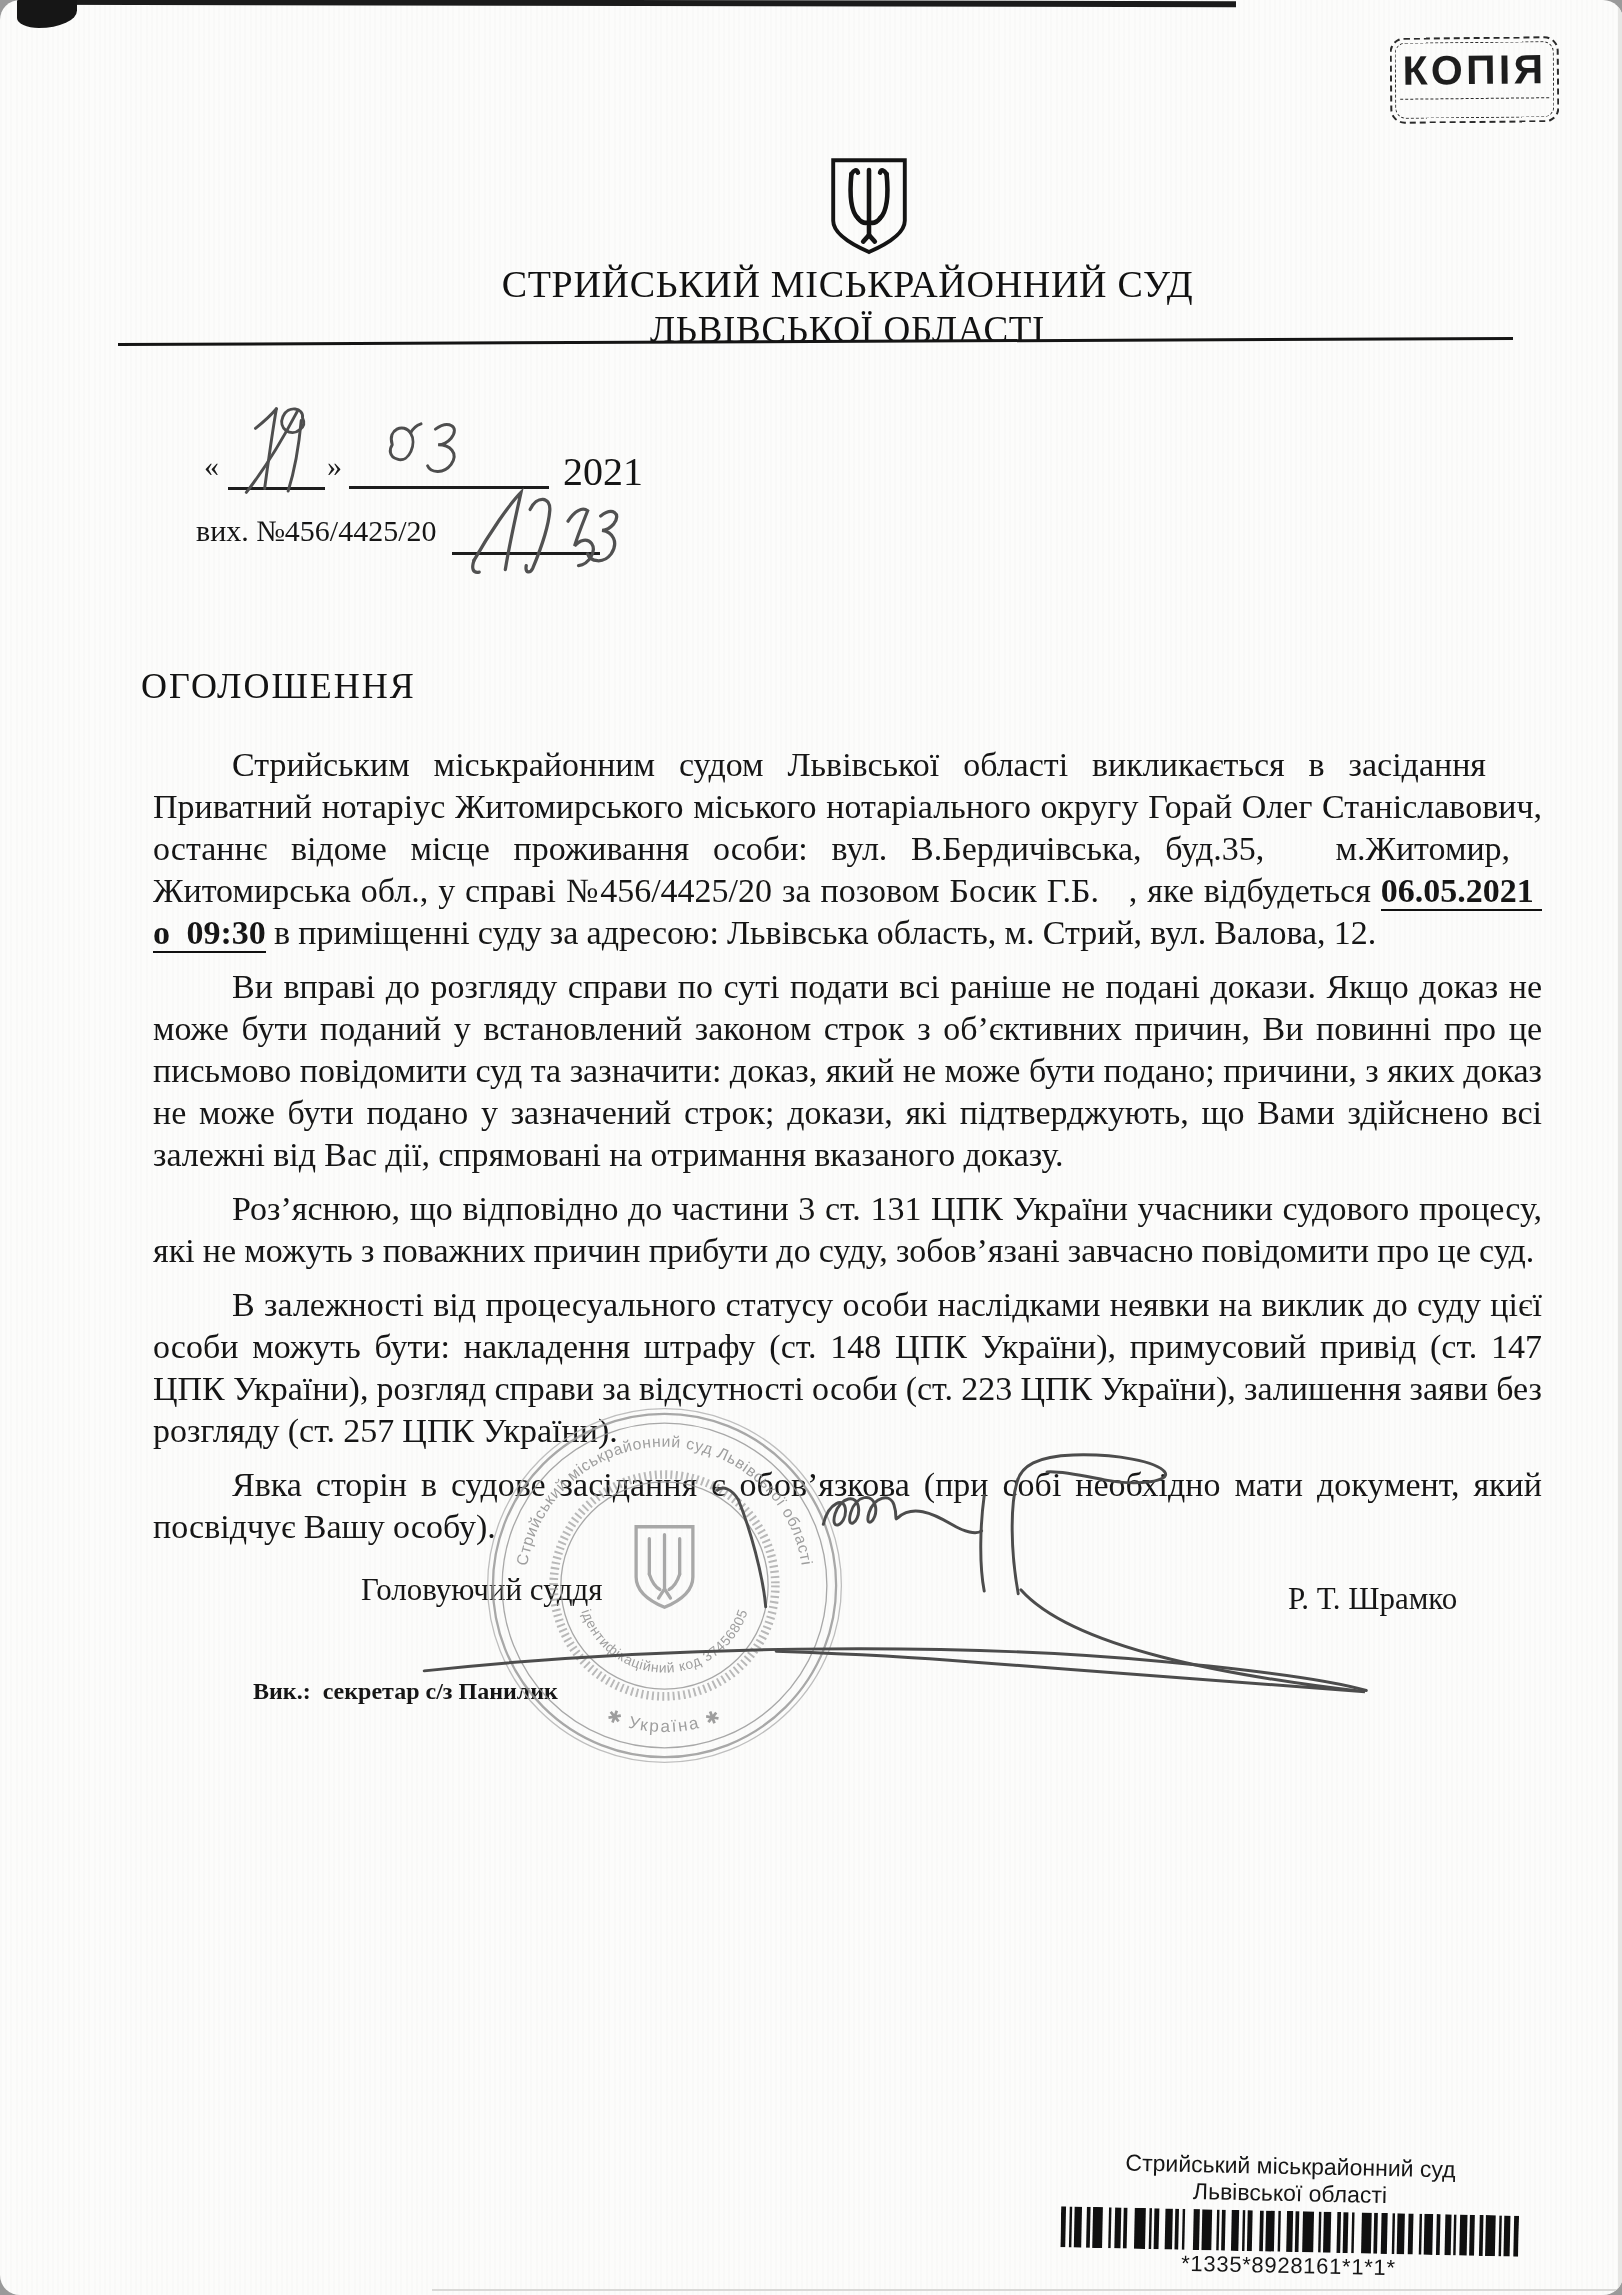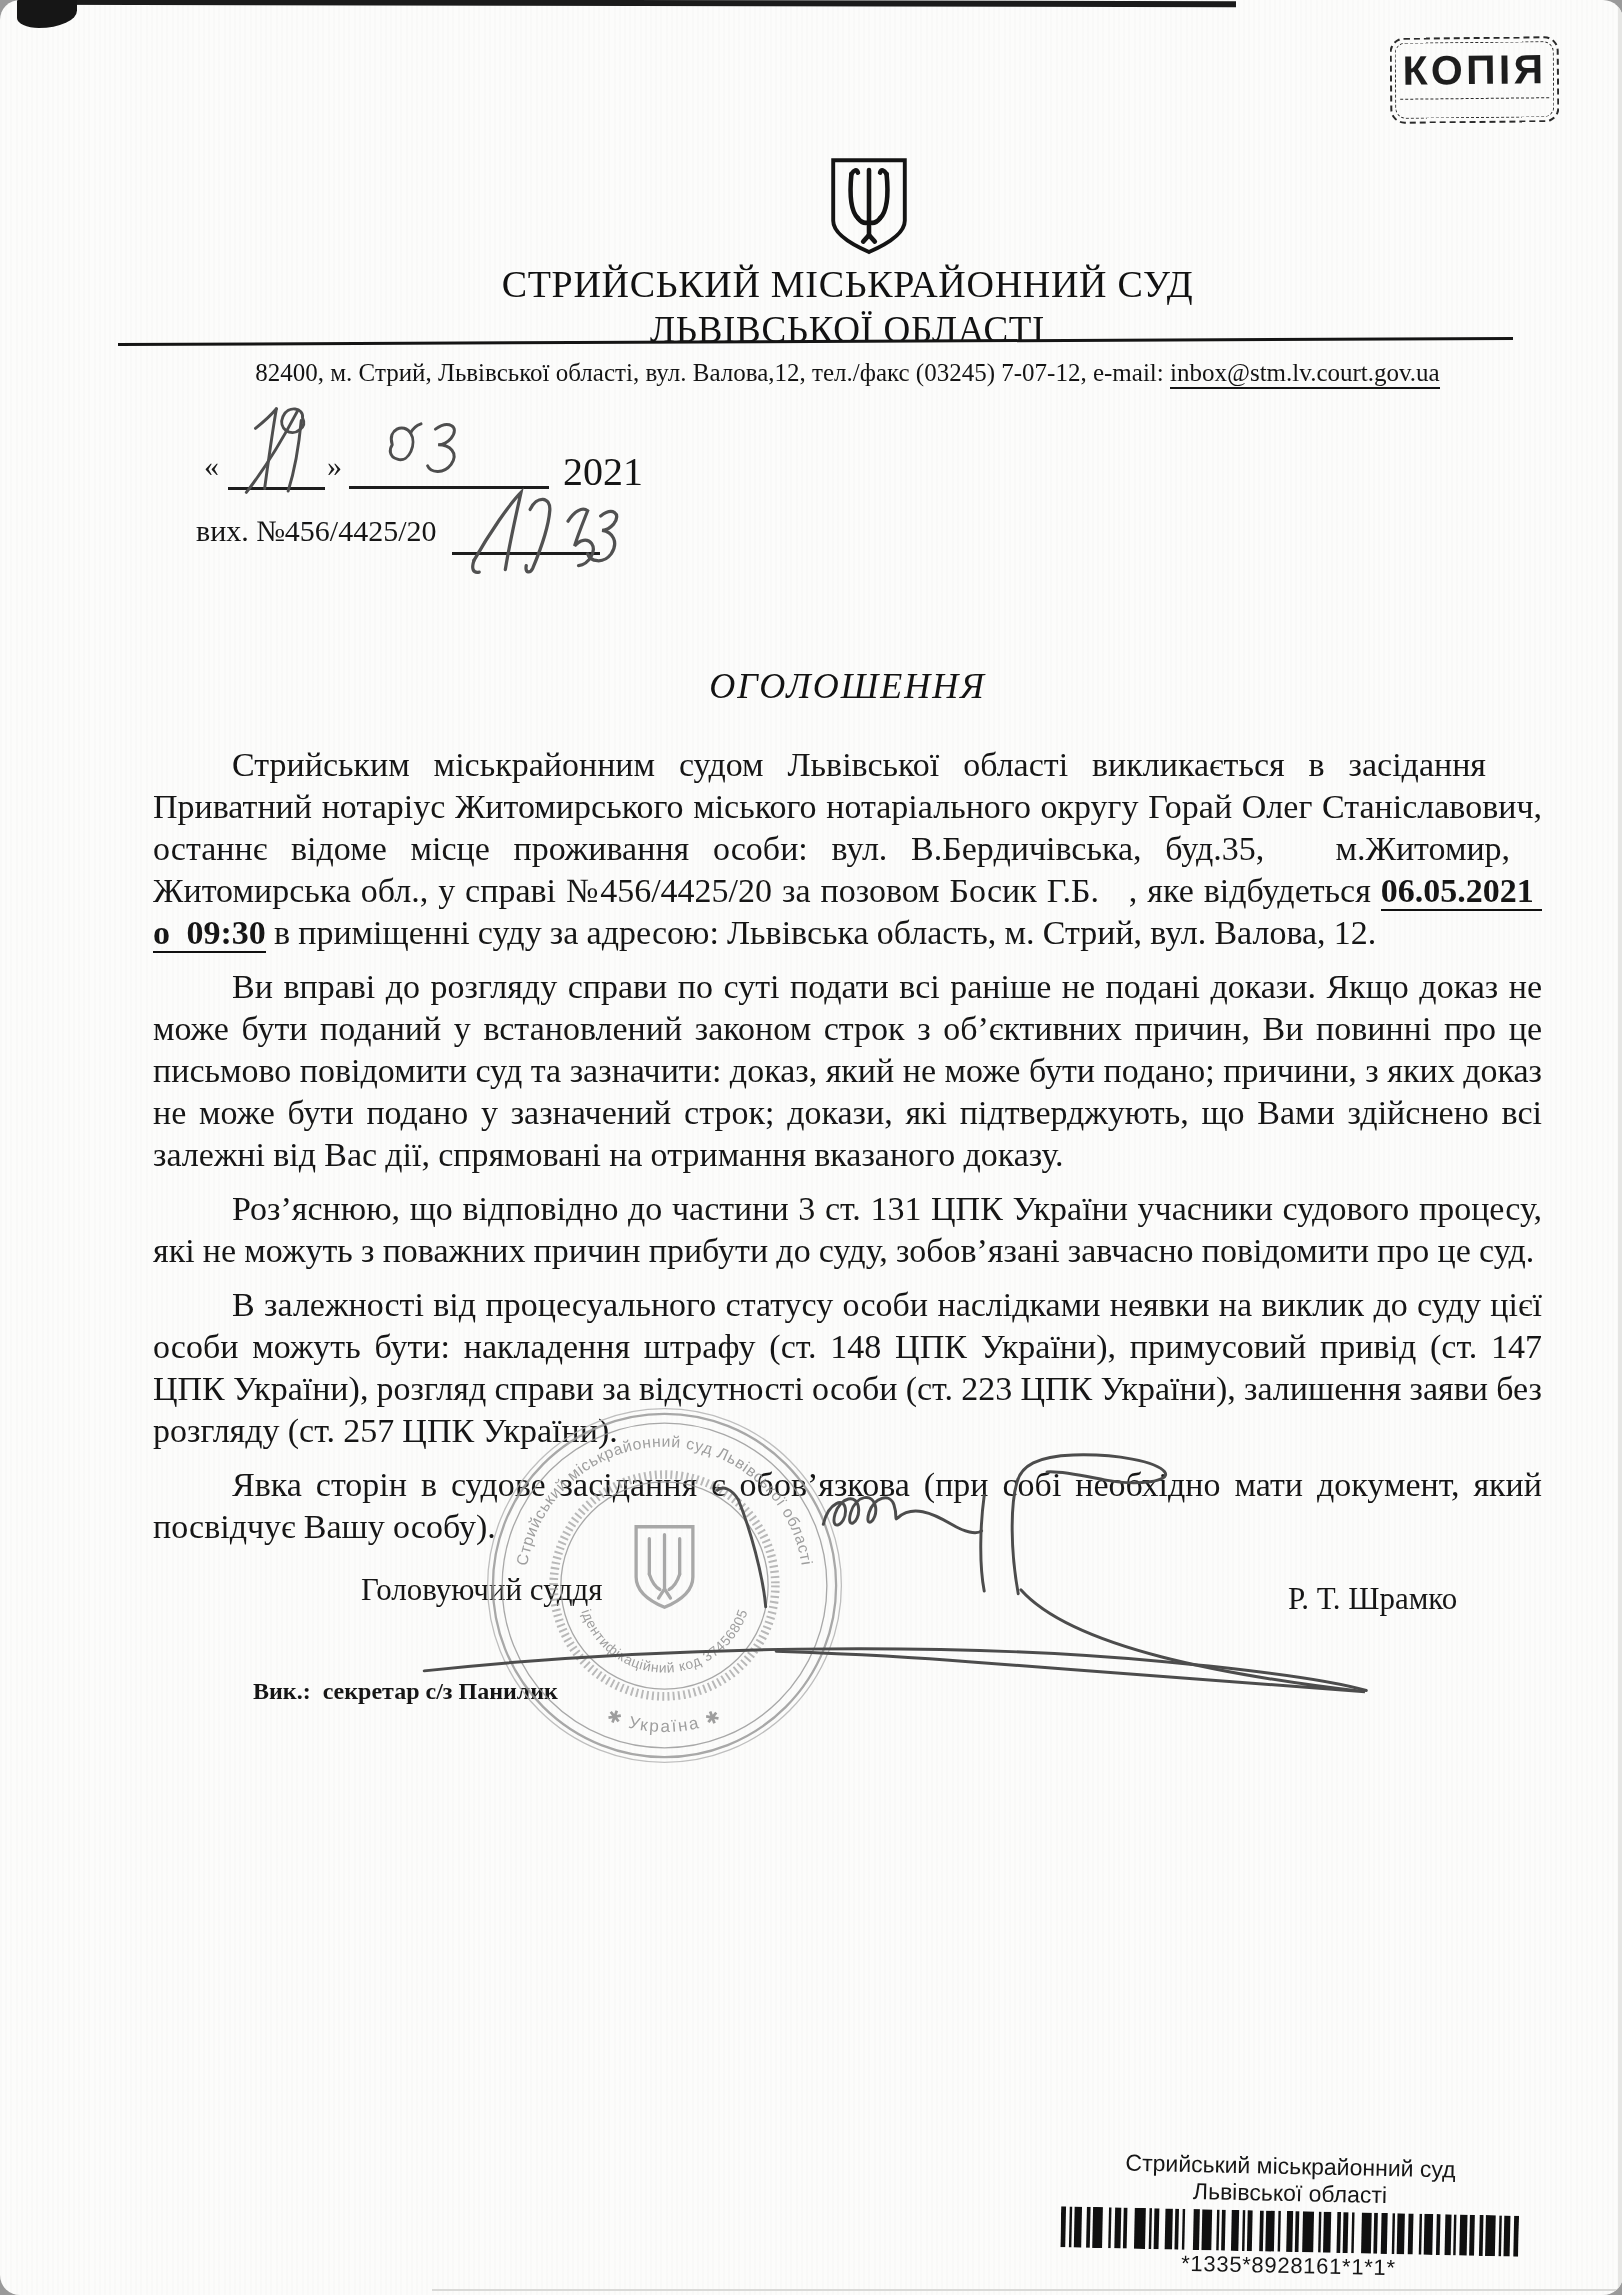--- a/index.html
+++ b/index.html
@@ -27,21 +27,21 @@
   .hdr-rule{position:absolute;left:118px;top:340px;width:1395px;height:3.3px;background:#151515;transform:rotate(-0.25deg);}
   .hdr-addr{top:359px;font-size:25px;color:#141414;}
   .hdr-addr .email{border-bottom:2px solid #141414;padding-bottom:0.7px;}
   
   .q{position:absolute;font-size:30px;color:#1a1a1a;}
   .blank{position:absolute;background:#1d1d1d;height:3.3px;}
   .year{position:absolute;left:563px;top:448px;font-size:40px;}
   .ref-label{position:absolute;left:196px;top:514px;font-size:30px;}
   .hand{position:absolute;}
   
-  .doc-title{position:absolute;left:141px;top:665px;width:1413px;text-align:center;font-size:36px;letter-spacing:2px;color:#131313;font-style:italic;}
+  .doc-title{position:absolute;left:141px;top:665px;width:1413px;font-size:36px;letter-spacing:2px;color:#131313;}
   .body-text{position:absolute;left:141px;top:732px;width:1413px;font-size:34px;line-height:42px;text-align:justify;word-spacing:-0.3px;z-index:1;}
   .body-text p{margin:12px;text-indent:79px;}
   .hearing{font-weight:bold;border-bottom:2.6px solid #101010;}
   
   .judge-label{position:absolute;left:361px;top:1572px;font-size:31px;}
   .judge-name{position:absolute;left:1252px;top:1581px;font-size:31px;white-space:nowrap;margin-left:36px;}
   .clerk-line{position:absolute;left:253px;top:1678px;font-size:24px;font-weight:bold;}
   .seal{position:absolute;left:483px;top:1404px;width:363px;height:363px;opacity:0.85;z-index:2;}
   .sig-overlay{position:absolute;left:0;top:0;width:1623px;height:2295px;z-index:3;pointer-events:none;}
   
@@ -78,23 +78,20 @@
       <path d="M63,20 V100"></path>
       <path d="M46,94 Q54,104 63,100 Q72,104 80,94"></path>
       <path d="M63,100 V120"></path>
       <path d="M63,120 L54,130 M63,120 L72,130"></path>
     </g>
   </svg>
 
   <div class="hdr hdr1">СТРИЙСЬКИЙ МІСЬКРАЙОННИЙ СУД</div>
   <div class="hdr hdr2">ЛЬВІВСЬКОЇ ОБЛАСТІ</div>
   <div class="hdr-rule"></div>
-  <div class="hdr hdr-addr">
-    <span>82400, м. Стрий, Львівської області, вул. Валова,12, тел./факс (03245) 7-07-12, e-mail: </span><span class="email">inbox@stm.lv.court.gov.ua</span>
-  </div>
 
   <span class="q" style="left:204px;top:449px;">«</span>
   <div class="blank" style="left:228px;top:487px;width:97px;"></div>
   <span class="q" style="left:327px;top:449px;">»</span>
   <div class="blank" style="left:349px;top:486px;width:200px;"></div>
   <span class="year">2021</span>
 
   <svg class="hand" style="left:230px;top:397px;width:98px;height:98px;" viewBox="0 0 140 150">
     <g fill="none" stroke="#4e4e4e" stroke-width="4.5" stroke-linecap="round">
       <path d="M48,140 C54,96 60,52 66,18"></path>

